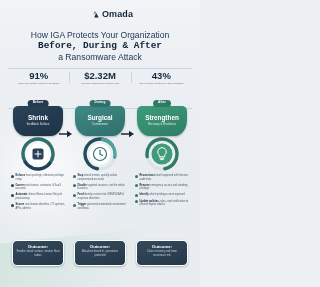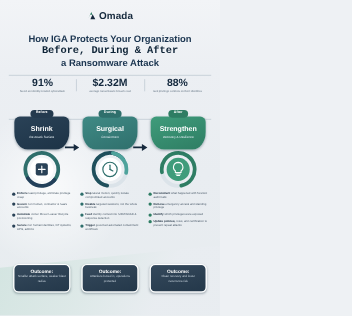--- a/index.html
+++ b/index.html
@@ -22,36 +22,36 @@
     clip-path:polygon(0 32%,100% 0,100% 100%,0 100%);
     opacity:.85;
   }
   .bg-soft-glow {
     position:absolute; left:-30px; top:95px; width:150px; height:150px;
     background:radial-gradient(circle,rgba(255,255,255,.75) 0%,rgba(255,255,255,0) 68%);
   }
 
   
   .logo-row {
-    position:absolute; top:9px; left:0; width:200px;
+    position:absolute; top:9px; left:12px; width:200px;
     display:flex; align-items:center; justify-content:center; gap:2px;
   }
   .logo-mark { width:9px; height:9px; position:relative; }
   .logo-mark svg { display:block; }
   .logo-word {
     font-size:9px; font-weight:700; letter-spacing:.1px; color:#14283c;
   }
 
   .title {
     position:absolute; top:30px; left:10px; width:180px;
     text-align:center; line-height:1.22;
   }
-  .title .l1 { font-size:8.6px; font-weight:700; color:#1b3550; display:block; }
+  .title .l1 { font-size:8.6px; font-weight:400; color:#1b3550; display:block; }
   .title .l2 { font-size:9.4px; font-weight:700; color:#0f2437; display:block;font-family:Liberation Mono, monospace; }
-  .title .l3 { font-size:8.6px; font-weight:700; color:#1b3550; display:block; }
+  .title .l3 { font-size:8.6px; font-weight:400; color:#1b3550; display:block; }
 
   
   .stats {
     position:absolute; top:68px; left:8px; width:184px; height:41px;
     display:flex; align-items:flex-start;
     border-top:1px solid #ccd4dc;
     border-bottom:1px solid #ccd4dc;
     padding-top:2px;
   }
   .stat {
@@ -181,21 +181,21 @@
   <div class="stats">
     <div class="stat">
       <div class="stat-val">91%</div>
       <div class="stat-cap">faced an identity-related cyberattack</div>
     </div>
     <div class="stat">
       <div class="stat-val">$2.32M</div>
       <div class="stat-cap">average ransomware breach cost</div>
     </div>
     <div class="stat">
-      <div class="stat-val">88%</div>
+      <div class="stat-val">43%</div>
       <div class="stat-cap">lack privilege controls on their identities</div>
     </div>
   </div>
 
   <div class="cols">
 
     <div class="col col-1 c1">
       <div class="badge-wrap">
         <div class="phase-pill">Before</div>
         <div class="shield">

